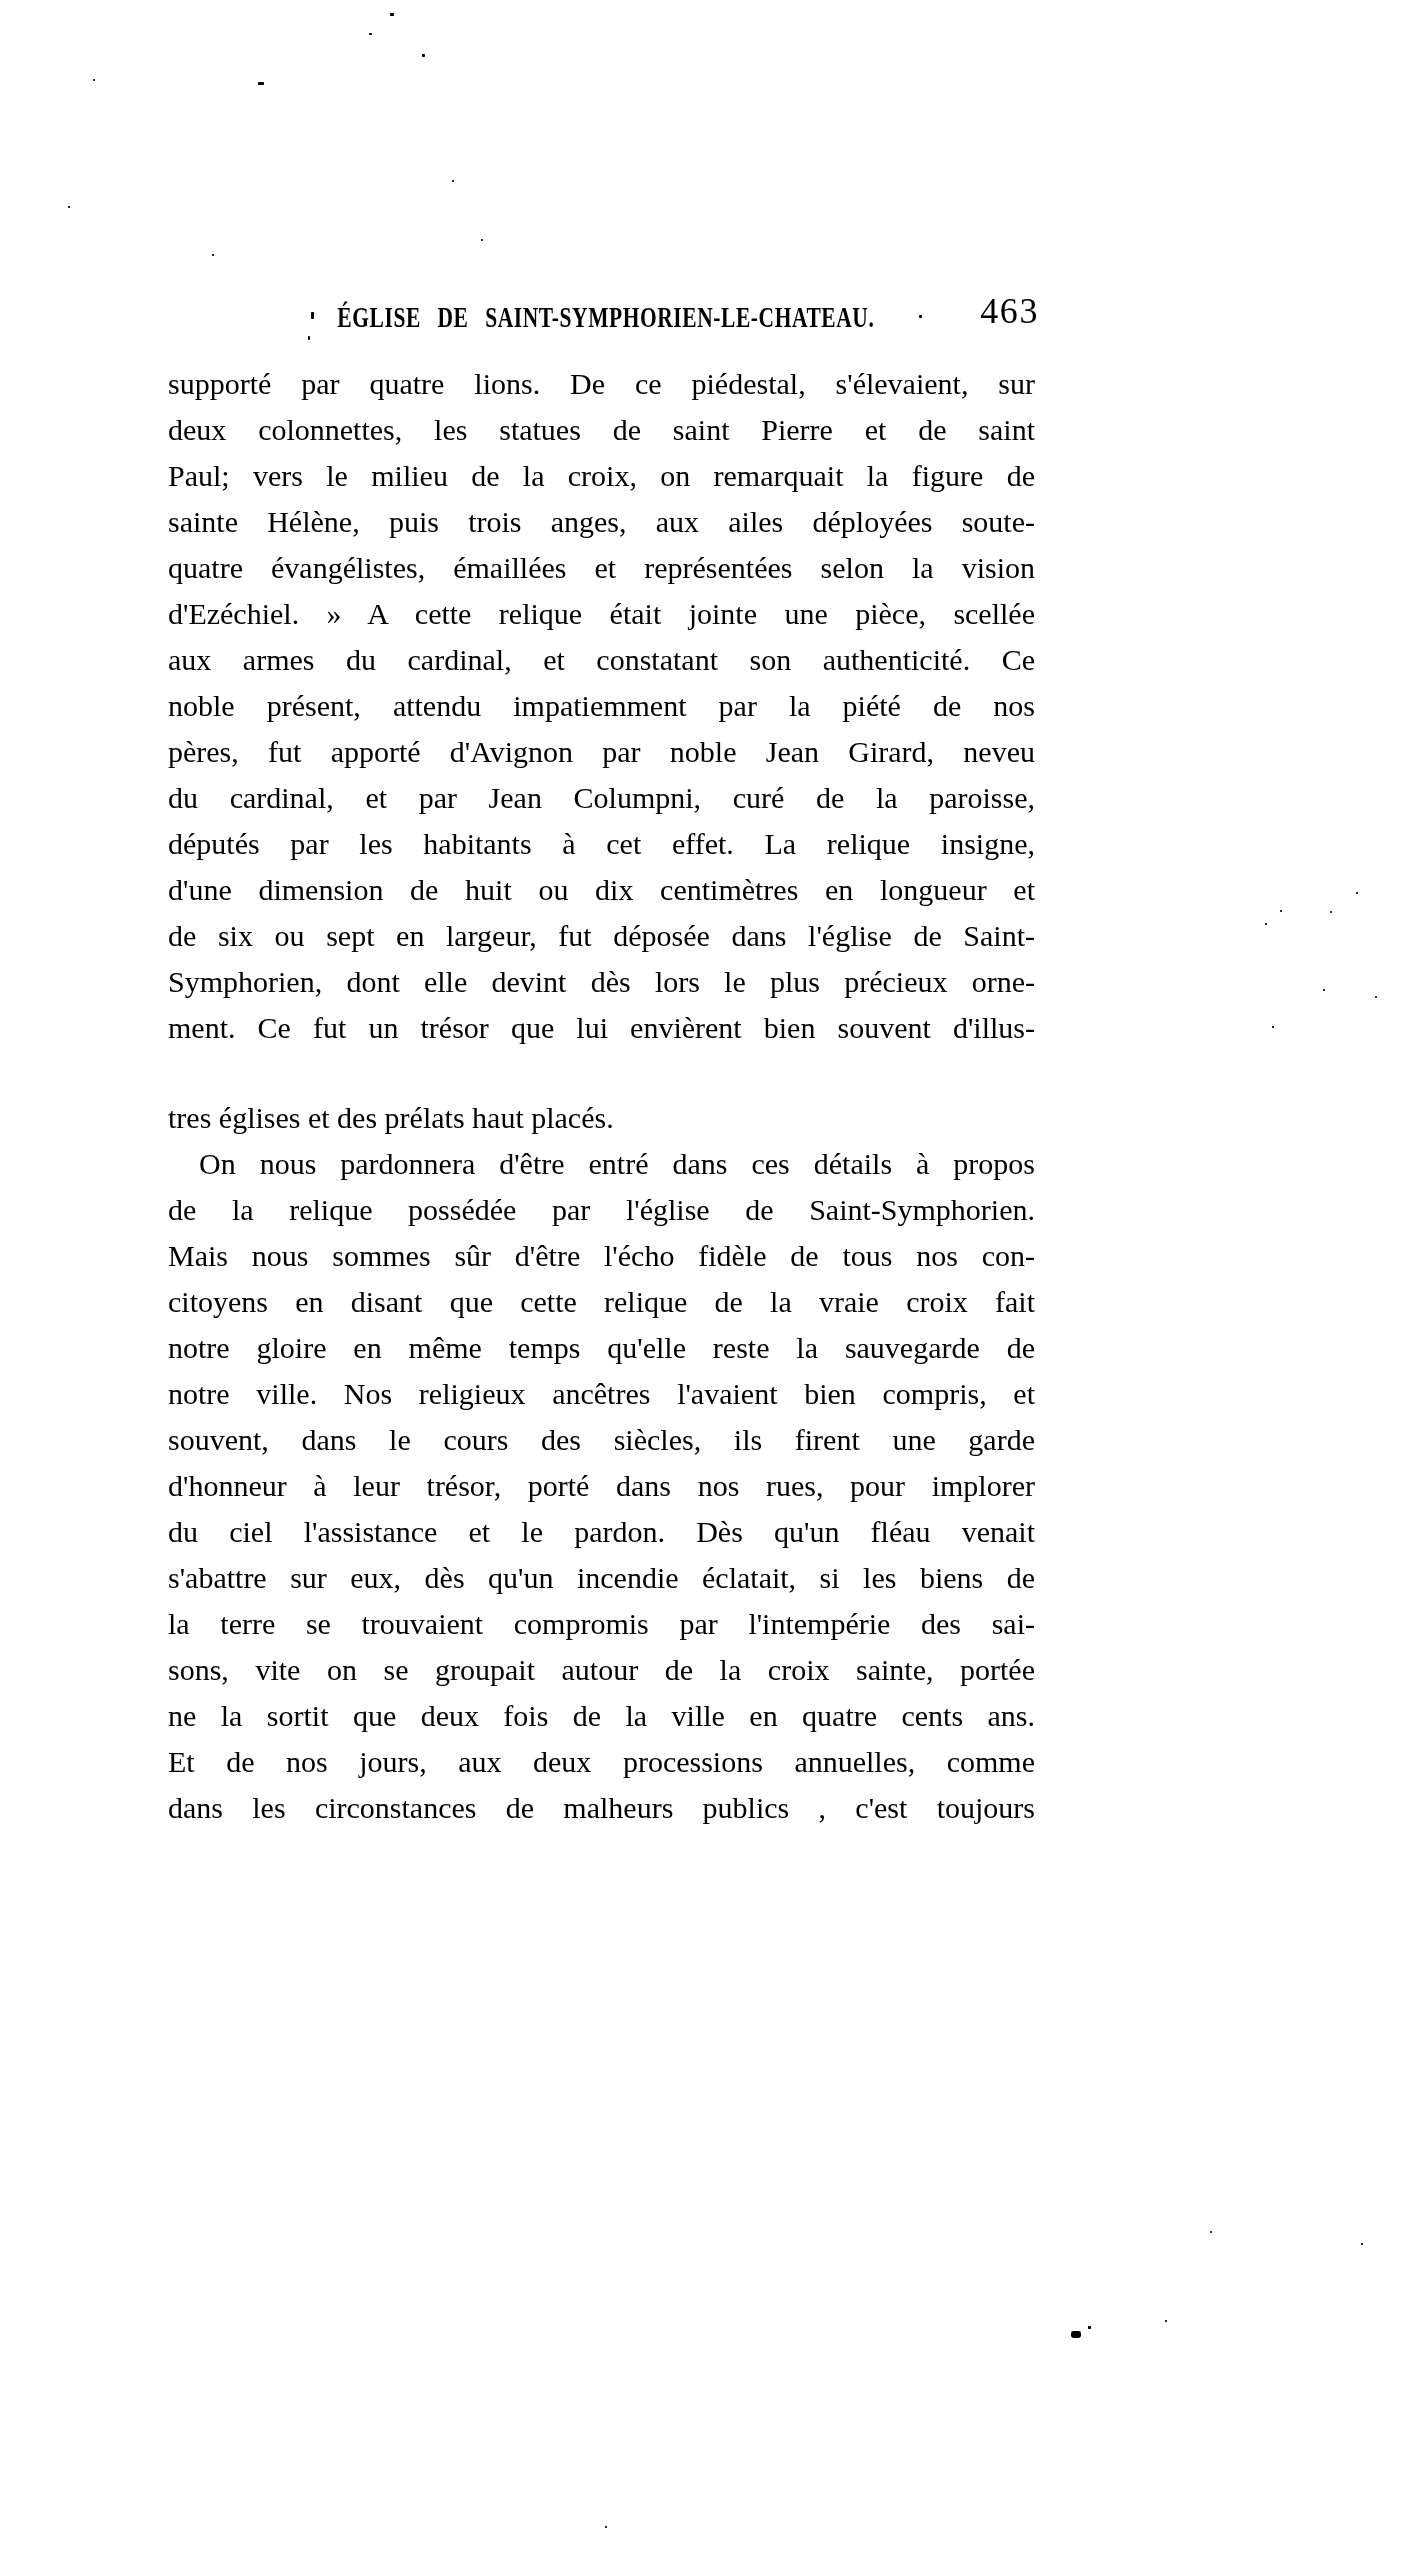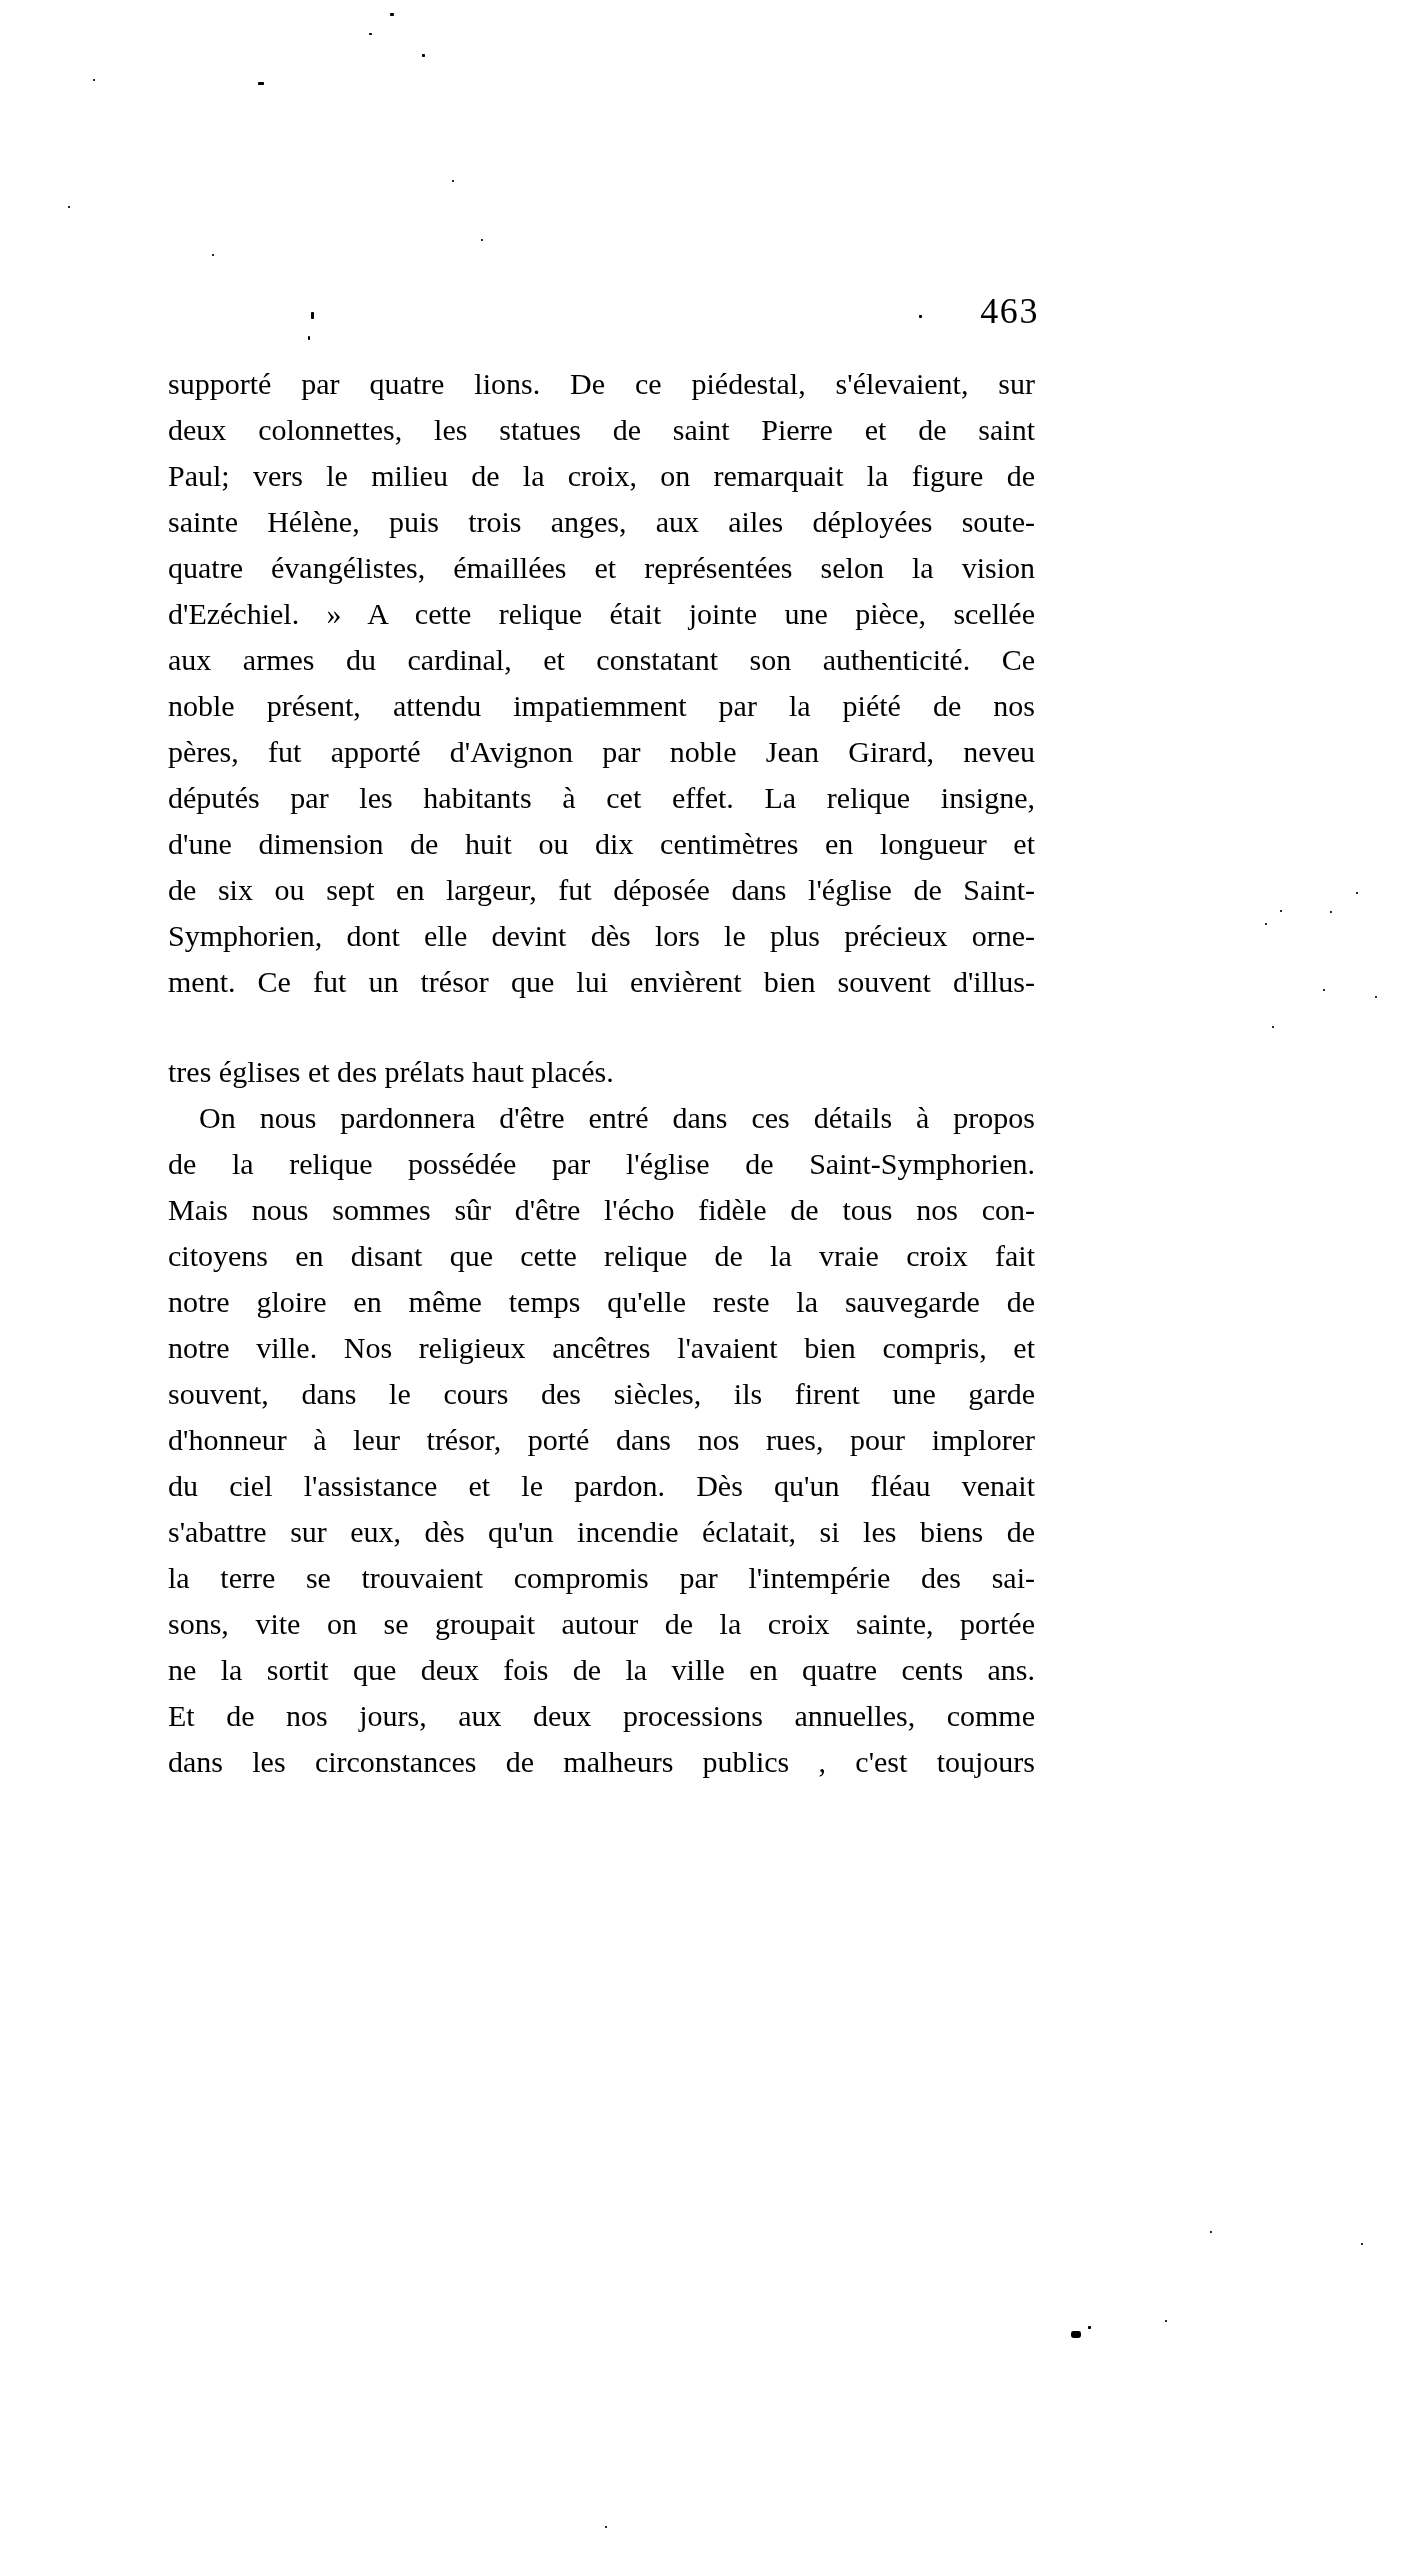--- a/index.html
+++ b/index.html
@@ -79,34 +79,38 @@
     background: #000;
     border-radius: 0.8px;
   }
 </style>
 </head>
 <body>
 
 <div class="page">
 
   <div class="running-header">
+    <div class="header-title">
+      <span class="squeeze">ÉGLISE DE SAINT-SYMPHORIEN-LE-CHATEAU.</span>
+    </div>
     <div class="page-number">463</div>
   </div>
 
   <div class="text-block">
 
     <div class="line">supporté par quatre lions. De ce piédestal, s'élevaient, sur</div>
     <div class="line">deux colonnettes, les statues de saint Pierre et de saint</div>
     <div class="line">Paul; vers le milieu de la croix, on remarquait la figure de</div>
     <div class="line">sainte Hélène, puis trois anges, aux ailes déployées soute-</div>
     <div class="line">quatre évangélistes, émaillées et représentées selon la vision</div>
     <div class="line">d'Ezéchiel. » A cette relique était jointe une pièce, scellée</div>
     <div class="line">aux armes du cardinal, et constatant son authenticité. Ce</div>
     <div class="line">noble présent, attendu impatiemment par la piété de nos</div>
     <div class="line">pères, fut apporté d'Avignon par noble Jean Girard, neveu</div>
+    <div class="line">du cardinal, et par Jean Columpni, curé de la paroisse,</div>
     <div class="line">députés par les habitants à cet effet. La relique insigne,</div>
     <div class="line">d'une dimension de huit ou dix centimètres en longueur et</div>
     <div class="line">de six ou sept en largeur, fut déposée dans l'église de Saint-</div>
     <div class="line">Symphorien, dont elle devint dès lors le plus précieux orne-</div>
     <div class="line">ment. Ce fut un trésor que lui envièrent bien souvent d'illus-</div>
     <div class="line para-end">tres églises et des prélats haut placés.</div>
 
     <div class="line indent">On nous pardonnera d'être entré dans ces détails à propos</div>
     <div class="line">de la relique possédée par l'église de Saint-Symphorien.</div>
     <div class="line">Mais nous sommes sûr d'être l'écho fidèle de tous nos con-</div>

